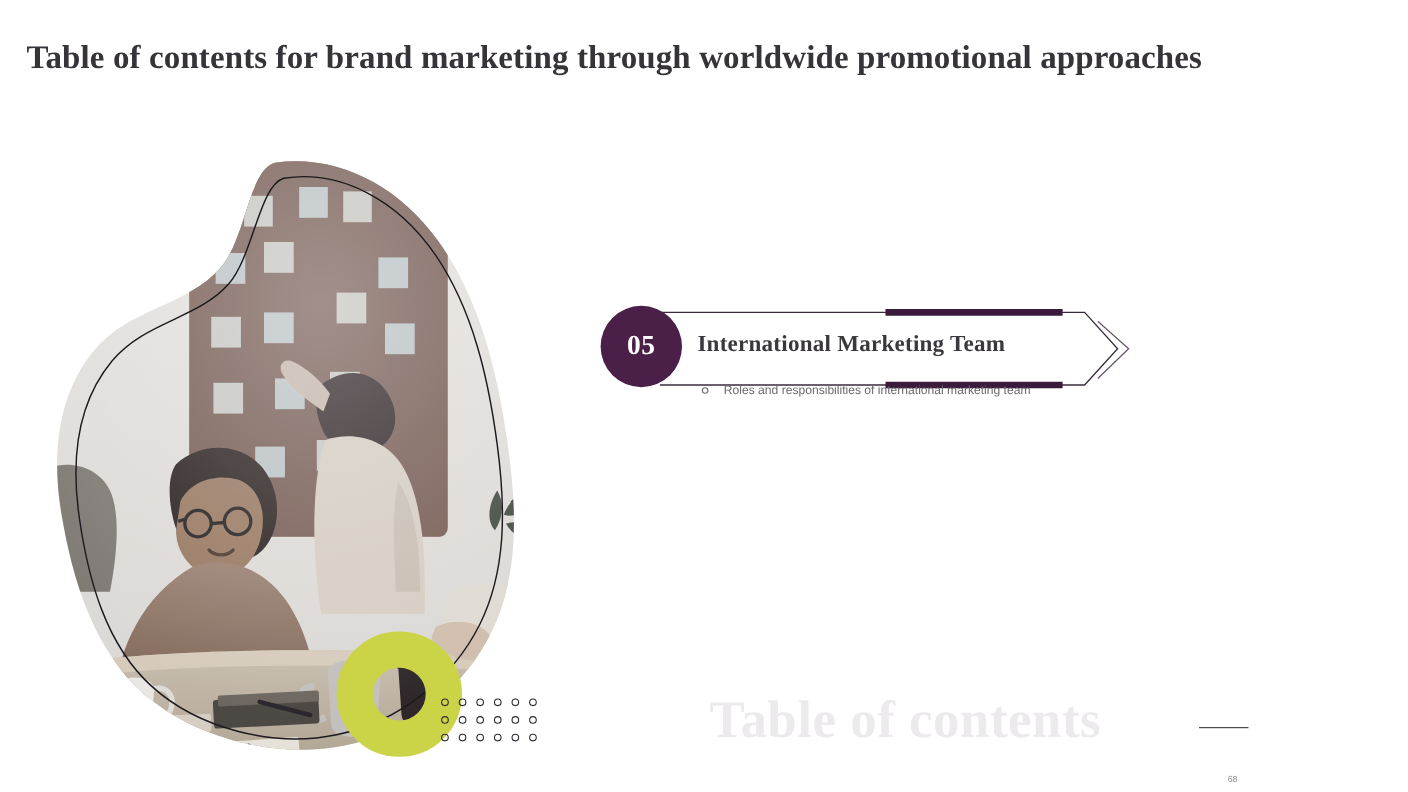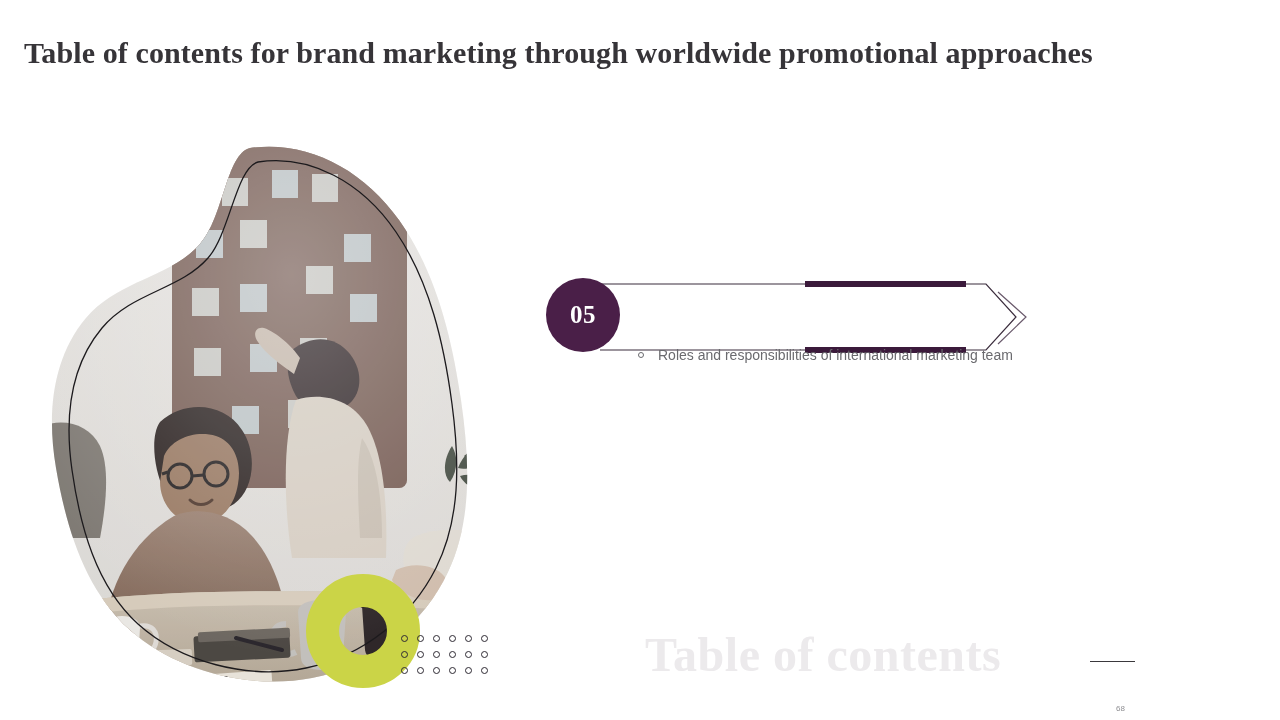--- a/index.html
+++ b/index.html
@@ -134,21 +134,21 @@
     position: absolute;
     left: 86px;
     top: 74px;
     margin: 0;
     padding: 0;
     list-style: none;
   }
   .entry-bullets li {
     position: relative;
     padding-left: 26px;
-    font-size: 14px;
+    font-size: 11px;
     line-height: 19px;
     color: #6a6a6e;
     white-space: nowrap;
   }
   .entry-bullets li .bullet-mark {
     position: absolute;
     left: 6px;
     top: 6px;
     width: 6px;
     height: 6px;
@@ -368,20 +368,21 @@
       <path d="M54,12 L440,12 L470,45 L440,78 L54,78" fill="none" stroke="#3a2c3c" stroke-width="1.2"></path>
 
       <path d="M259,12 L420,12" stroke="#3b1a3b" stroke-width="6" stroke-linecap="butt"></path>
       <path d="M259,78 L420,78" stroke="#3b1a3b" stroke-width="6" stroke-linecap="butt"></path>
 
       <path d="M452,20 L480,45 L452,72" fill="none" stroke="#6a5a6c" stroke-width="1.2"></path>
     </svg>
 
     <div class="entry-number">05</div>
 
+    <div class="entry-heading">International Marketing Team</div>
 
     <ul class="entry-bullets">
       <li>
         <span class="bullet-mark"></span>
         <span>Roles and responsibilities of international marketing team</span>
       </li>
     </ul>
   </div>
 
   <div class="watermark">Table of contents</div>

